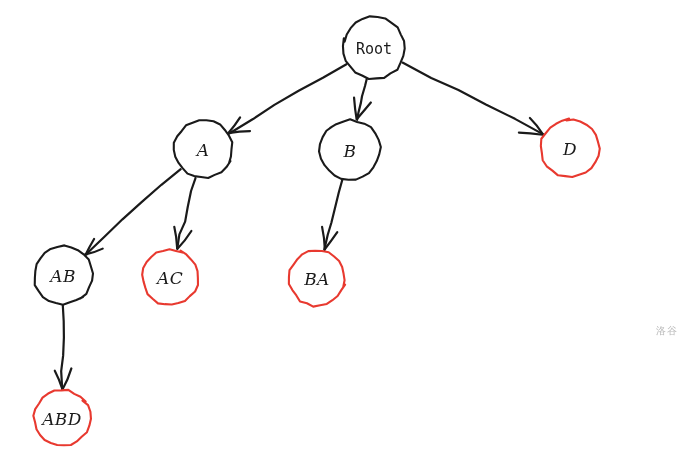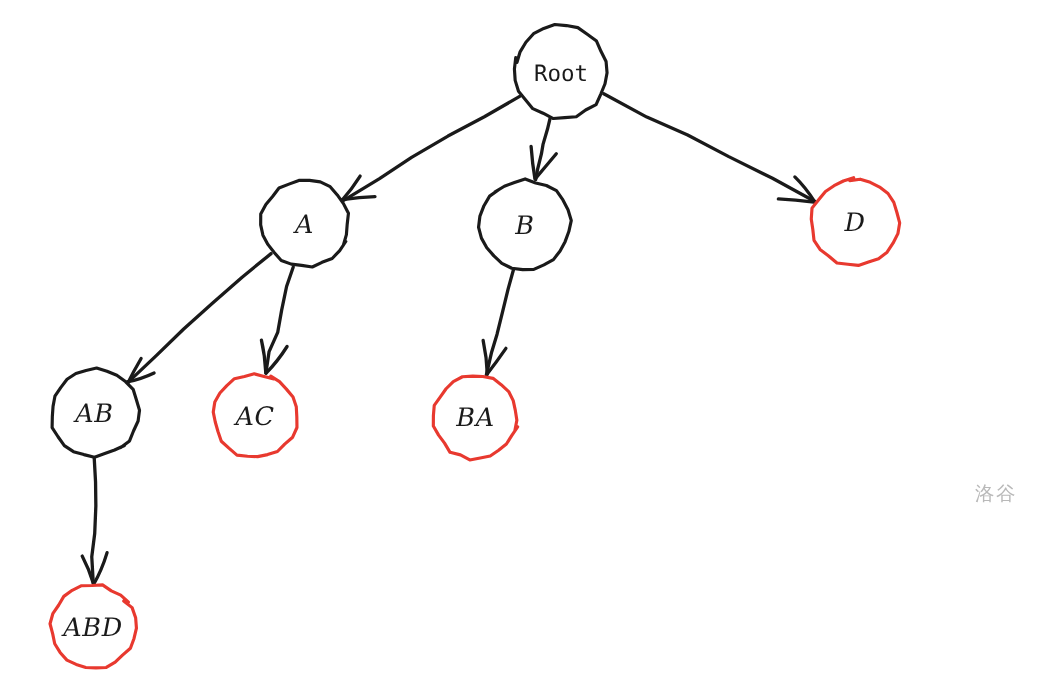--- a/index.html
+++ b/index.html
@@ -64,21 +64,21 @@
     stroke: #1a1a1a;
     stroke-width: 2.2;
     fill: none;
     stroke-linecap: round;
   }
   .watermark {
     position: absolute;
     right: 14px;
     bottom: 10px;
     font-family: "DejaVu Sans", sans-serif;
-    font-size: 13px;
+    font-size: 10px;
     color: #b9b9b9;
     letter-spacing: 1px;
     user-select: none;
   }
 </style>
 </head>
 <body>
 
 <div id="diagram-root">
   <svg id="tree-svg" viewBox="0 0 692 465" xmlns="http://www.w3.org/2000/svg">

